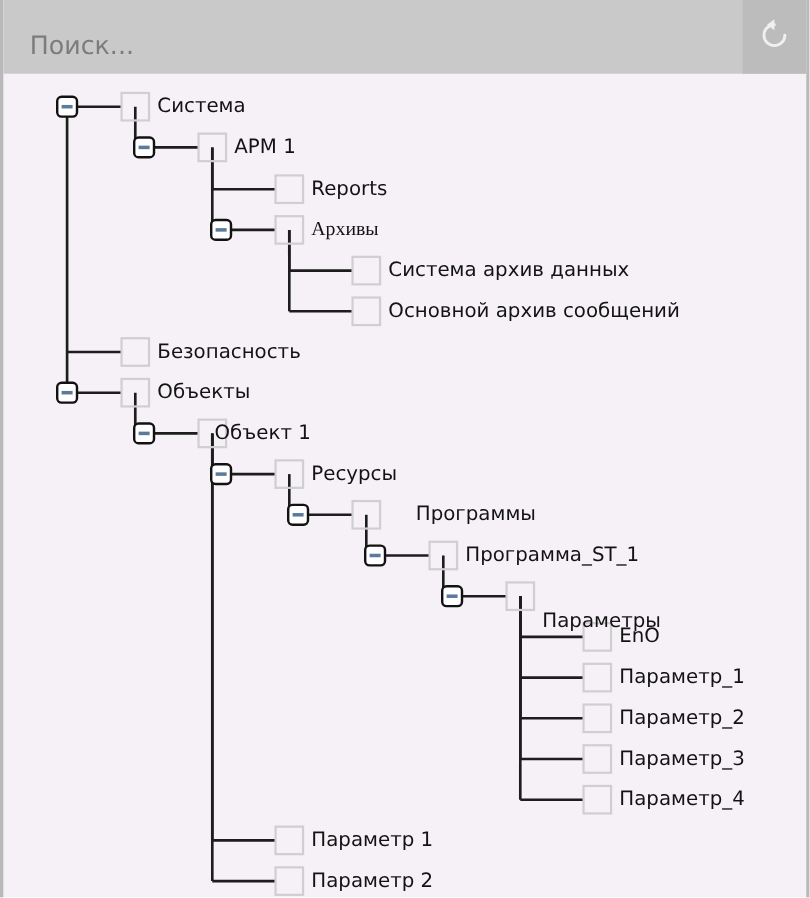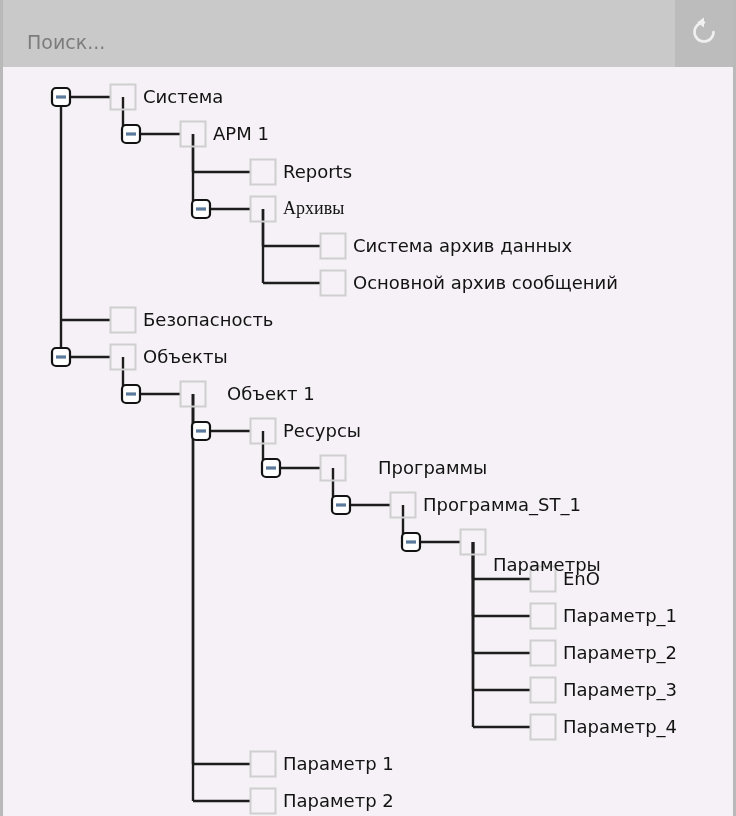--- a/index.html
+++ b/index.html
@@ -34,21 +34,21 @@
     align-items: center;
     box-sizing: border-box;
   }
   #search-input {
     flex: 1 1 auto;
     height: 67px;
     border: 0;
     outline: 0;
     background: transparent;
     font-family: "DejaVu Sans", "Liberation Sans", sans-serif;
-    font-size: 19px;
+    font-size: 23px;
     color: #0369a1;
     padding: 16px 0 0 24px;
     box-sizing: border-box;
   }
   #search-input::placeholder {
     color: #7c7c7c;
     opacity: 1;
   }
   #reset-button {
     width: 58px;
@@ -211,21 +211,21 @@
       </svg>
     <div id="tree-nodes">
         <div class="node-label" style="left: 140px; top: 17px;">Система</div>
         <div class="node-label" style="left: 210px; top: 54px;">АРМ 1</div>
         <div class="node-label" style="left: 280px; top: 92px;">Reports</div>
         <div class="node-label" style="left: 280px; top: 129px; font-family: Liberation Serif, serif;">Архивы</div>
         <div class="node-label" style="left: 350px; top: 166px;">Система архив данных</div>
         <div class="node-label" style="left: 350px; top: 203px;">Основной архив сообщений</div>
         <div class="node-label" style="left: 140px; top: 240px;">Безопасность</div>
         <div class="node-label" style="left: 140px; top: 277px;">Объекты</div>
-        <div class="node-label" style="left: 224px; top: 314px; text-align: right;">Объект 1</div>
+        <div class="node-label" style="left: 192px; top: 314px; text-align: right;">Объект 1</div>
         <div class="node-label" style="left: 280px; top: 351px;">Ресурсы</div>
         <div class="node-label" style="left: 350px; top: 388px; margin-left: 25px;">Программы</div>
         <div class="node-label" style="left: 420px; top: 425px;">Программа_ST_1</div>
         <div class="node-label" style="left: 490px; top: 485px;">Параметры</div>
         <div class="node-label" style="left: 560px; top: 499px;">EnO</div>
         <div class="node-label" style="left: 560px; top: 536px;">Параметр_1</div>
         <div class="node-label" style="left: 560px; top: 573px;">Параметр_2</div>
         <div class="node-label" style="left: 560px; top: 610px;">Параметр_3</div>
         <div class="node-label" style="left: 560px; top: 647px;">Параметр_4</div>
         <div class="node-label" style="left: 280px; top: 684px;">Параметр 1</div>

